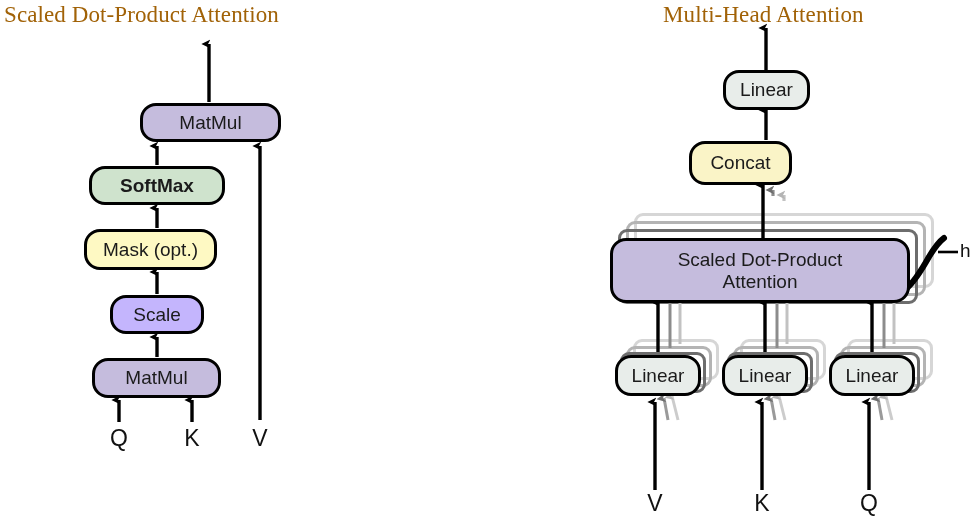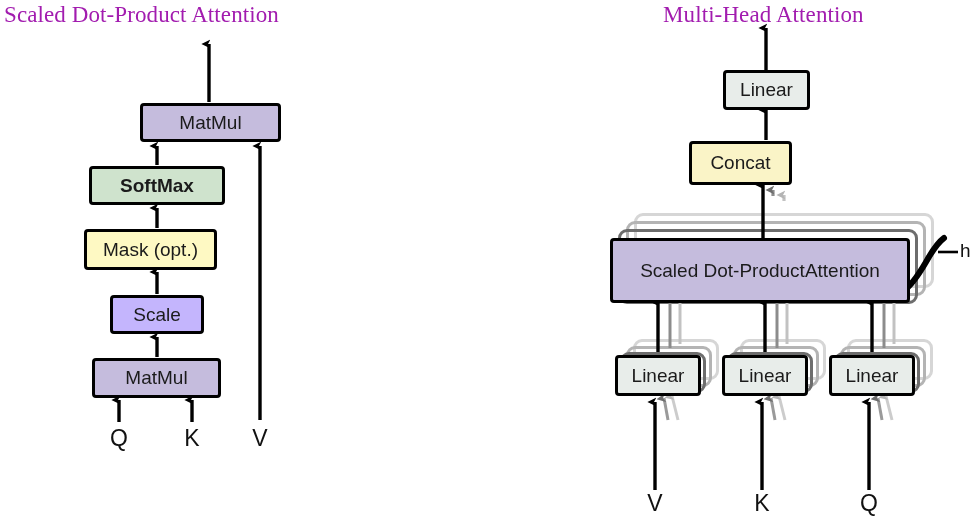--- a/index.html
+++ b/index.html
@@ -12,33 +12,33 @@
     height: 516px;
     position: relative;
     overflow: hidden;
     font-family: "Liberation Sans", sans-serif;
   }
 
   .panel-title {
     position: absolute;
     font-family: "Liberation Serif", serif;
     font-size: 23px;
-    color: #a21caf;
+    color: #a16207;
     white-space: nowrap;
     letter-spacing: 0.1px;
   }
   #title-left  { left: 4px;   top: 2px; }
   #title-right { left: 663px; top: 2px; }
 
   
   .node {
     position: absolute;
     box-sizing: border-box;
     border: 3.5px solid #000000;
-    border-radius: 4px;
+    border-radius: 16px;
     display: flex;
     align-items: center;
     justify-content: center;
     text-align: center;
     font-family: "Liberation Sans", sans-serif;
     font-size: 19px;
     color: #1b1b1b;
     line-height: 1.12;
     white-space: nowrap;
     background: #ffffff;
@@ -190,21 +190,21 @@
   <line x1="892" y1="420" x2="886" y2="396" stroke="#cccccc" stroke-width="3" marker-end="url(#ahg2)"></line>
 
   <path d="M902,292 Q912,286 926,262 Q936,244 944,238" stroke="#000" stroke-width="6" fill="none" stroke-linecap="round"></path>
   <line x1="938" y1="252" x2="958" y2="252" stroke="#000" stroke-width="2.6"></line>
 </svg>
 
 <div class="node" id="r-linear-out" style="left:723px; top:70px; width:87px; height:40px; background:#e8edea;">Linear</div>
 
 <div class="node" id="r-concat" style="left:689px; top:141px; width:103px; height:44px; background:#faf4c7;">Concat</div>
 
-<div class="node two-line" id="r-attention" style="left:610px; top:238px; width:300px; height:65px; background:#c5bcdd; flex-direction:row;">
+<div class="node two-line" id="r-attention" style="left:610px; top:238px; width:300px; height:65px; background:#c5bcdd; flex-direction:column;">
   <span>Scaled Dot-Product</span>
   <span>Attention</span>
 </div>
 
 <div class="node" id="r-linear-v" style="left:615px; top:355px; width:86px; height:41px; background:#e8edea;">Linear</div>
 
 <div class="node" id="r-linear-k" style="left:722px; top:355px; width:86px; height:41px; background:#e8edea;">Linear</div>
 
 <div class="node" id="r-linear-q" style="left:829px; top:355px; width:86px; height:41px; background:#e8edea;">Linear</div>
 

